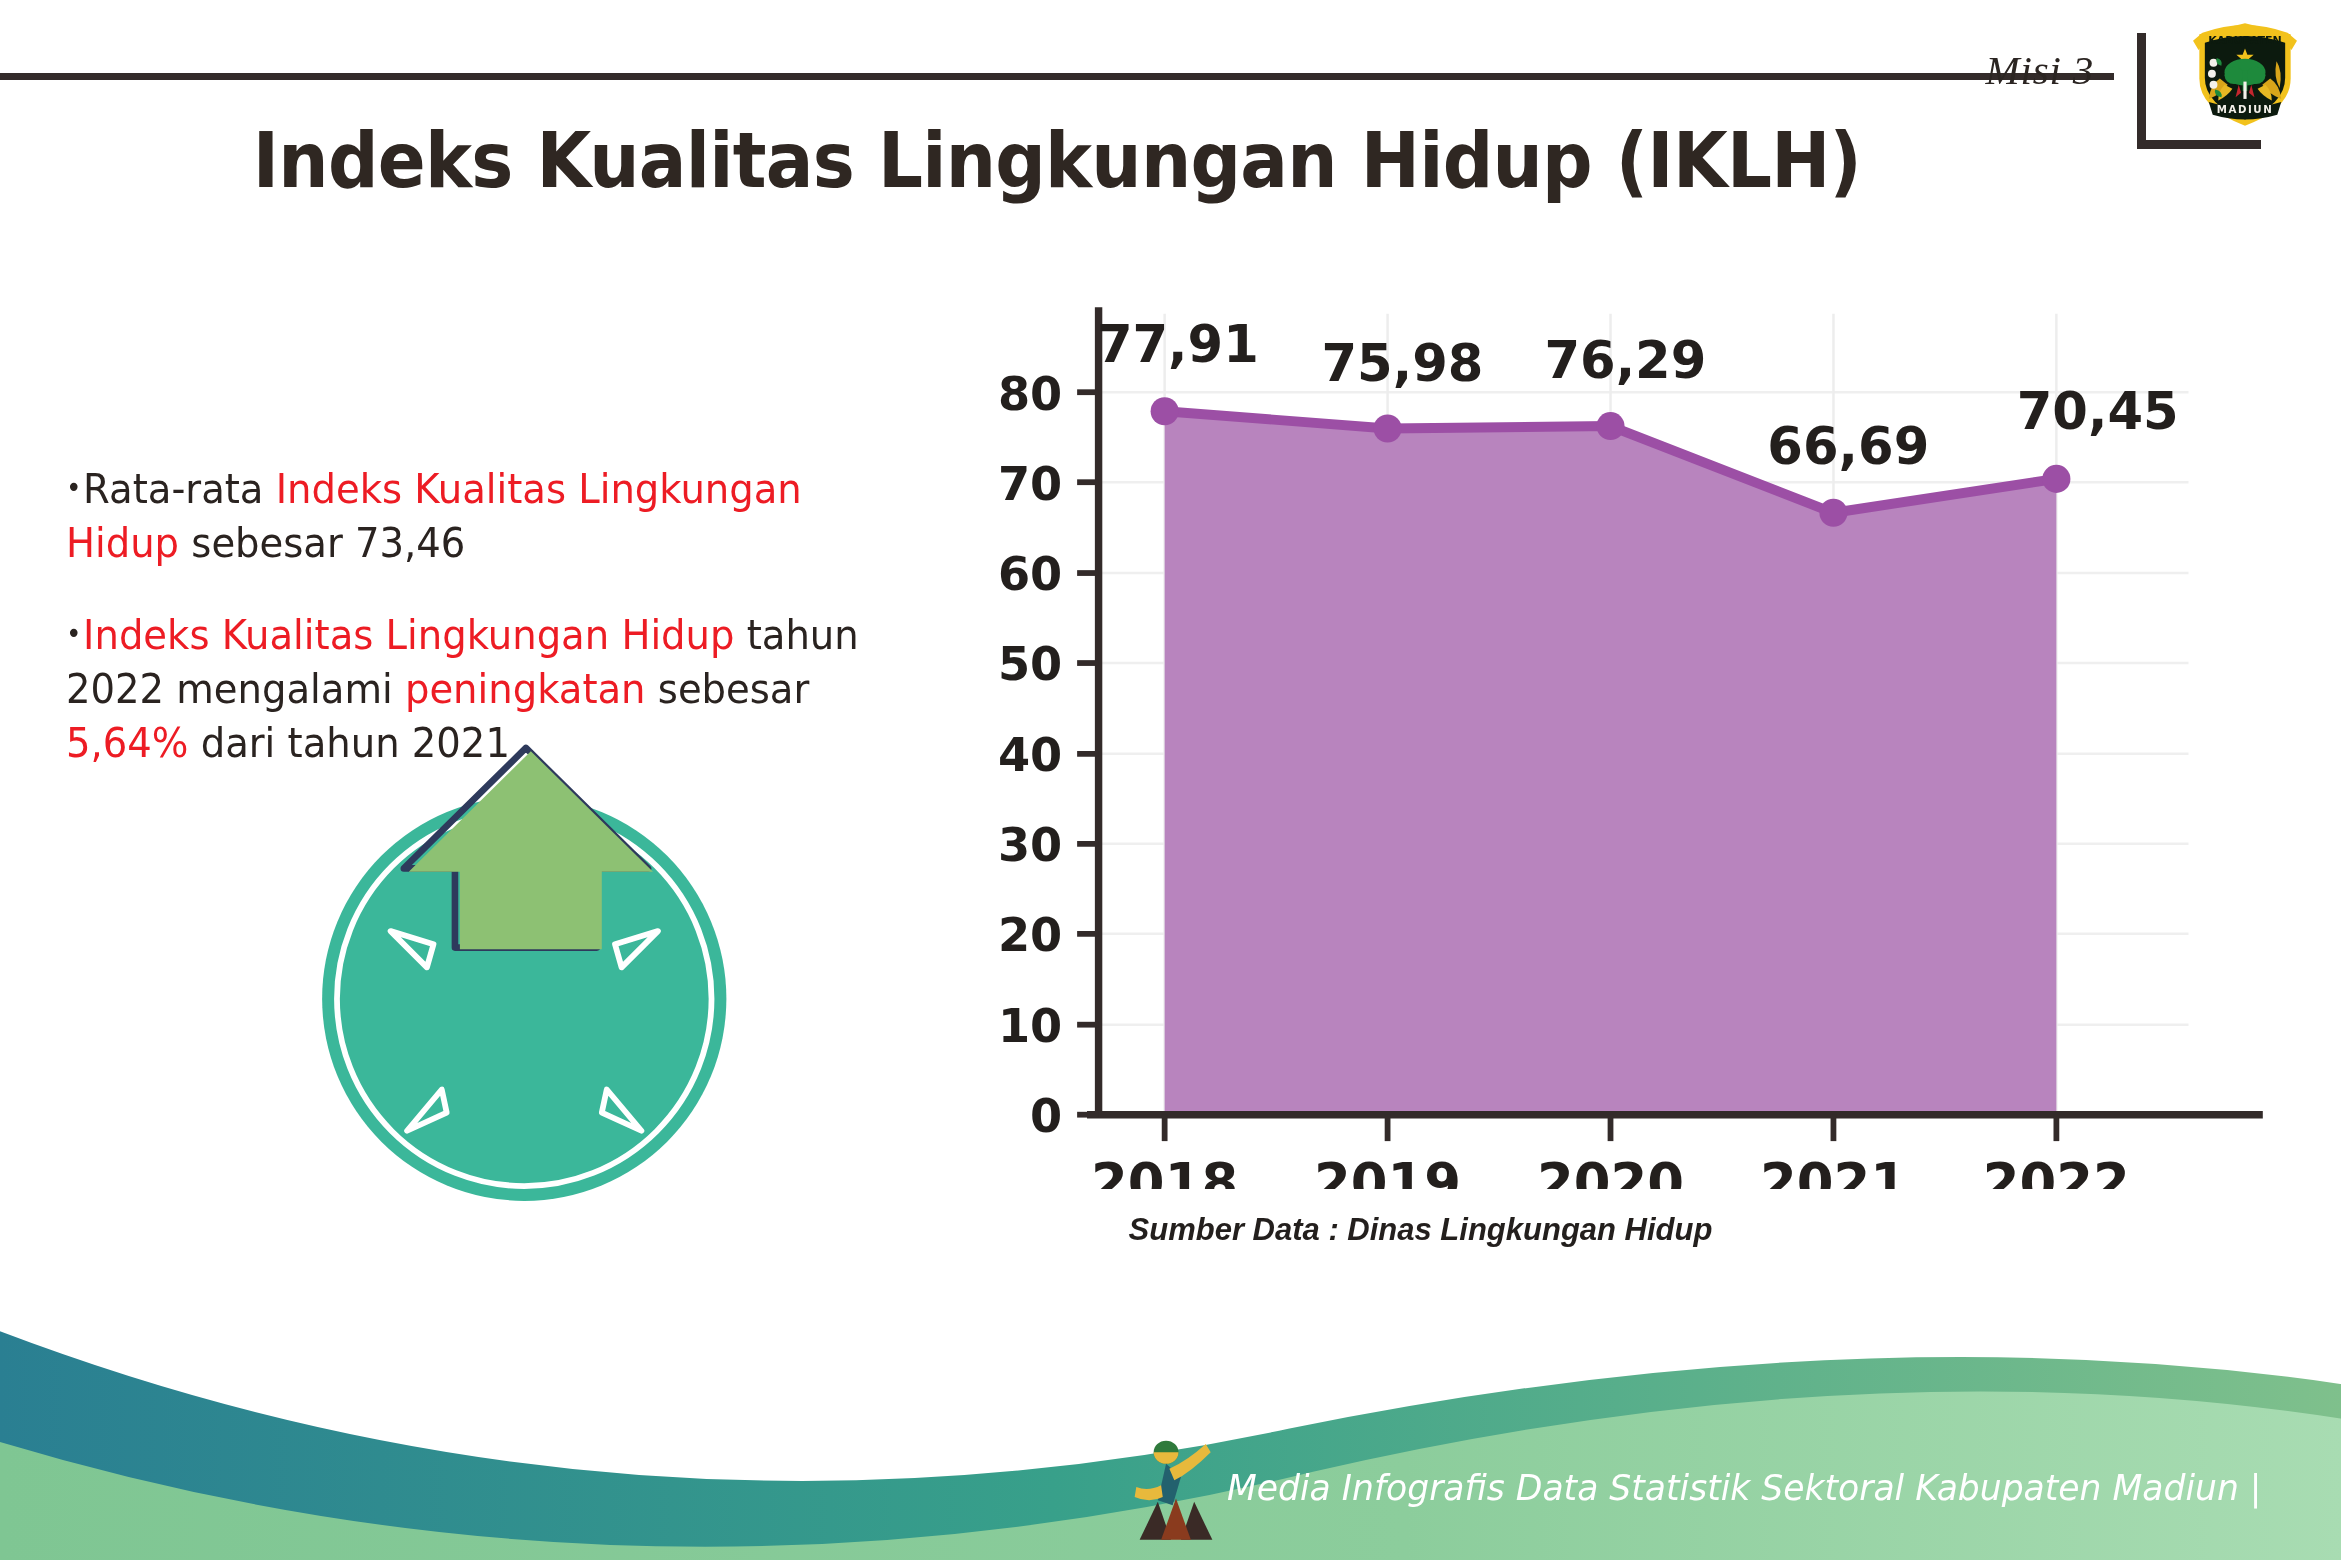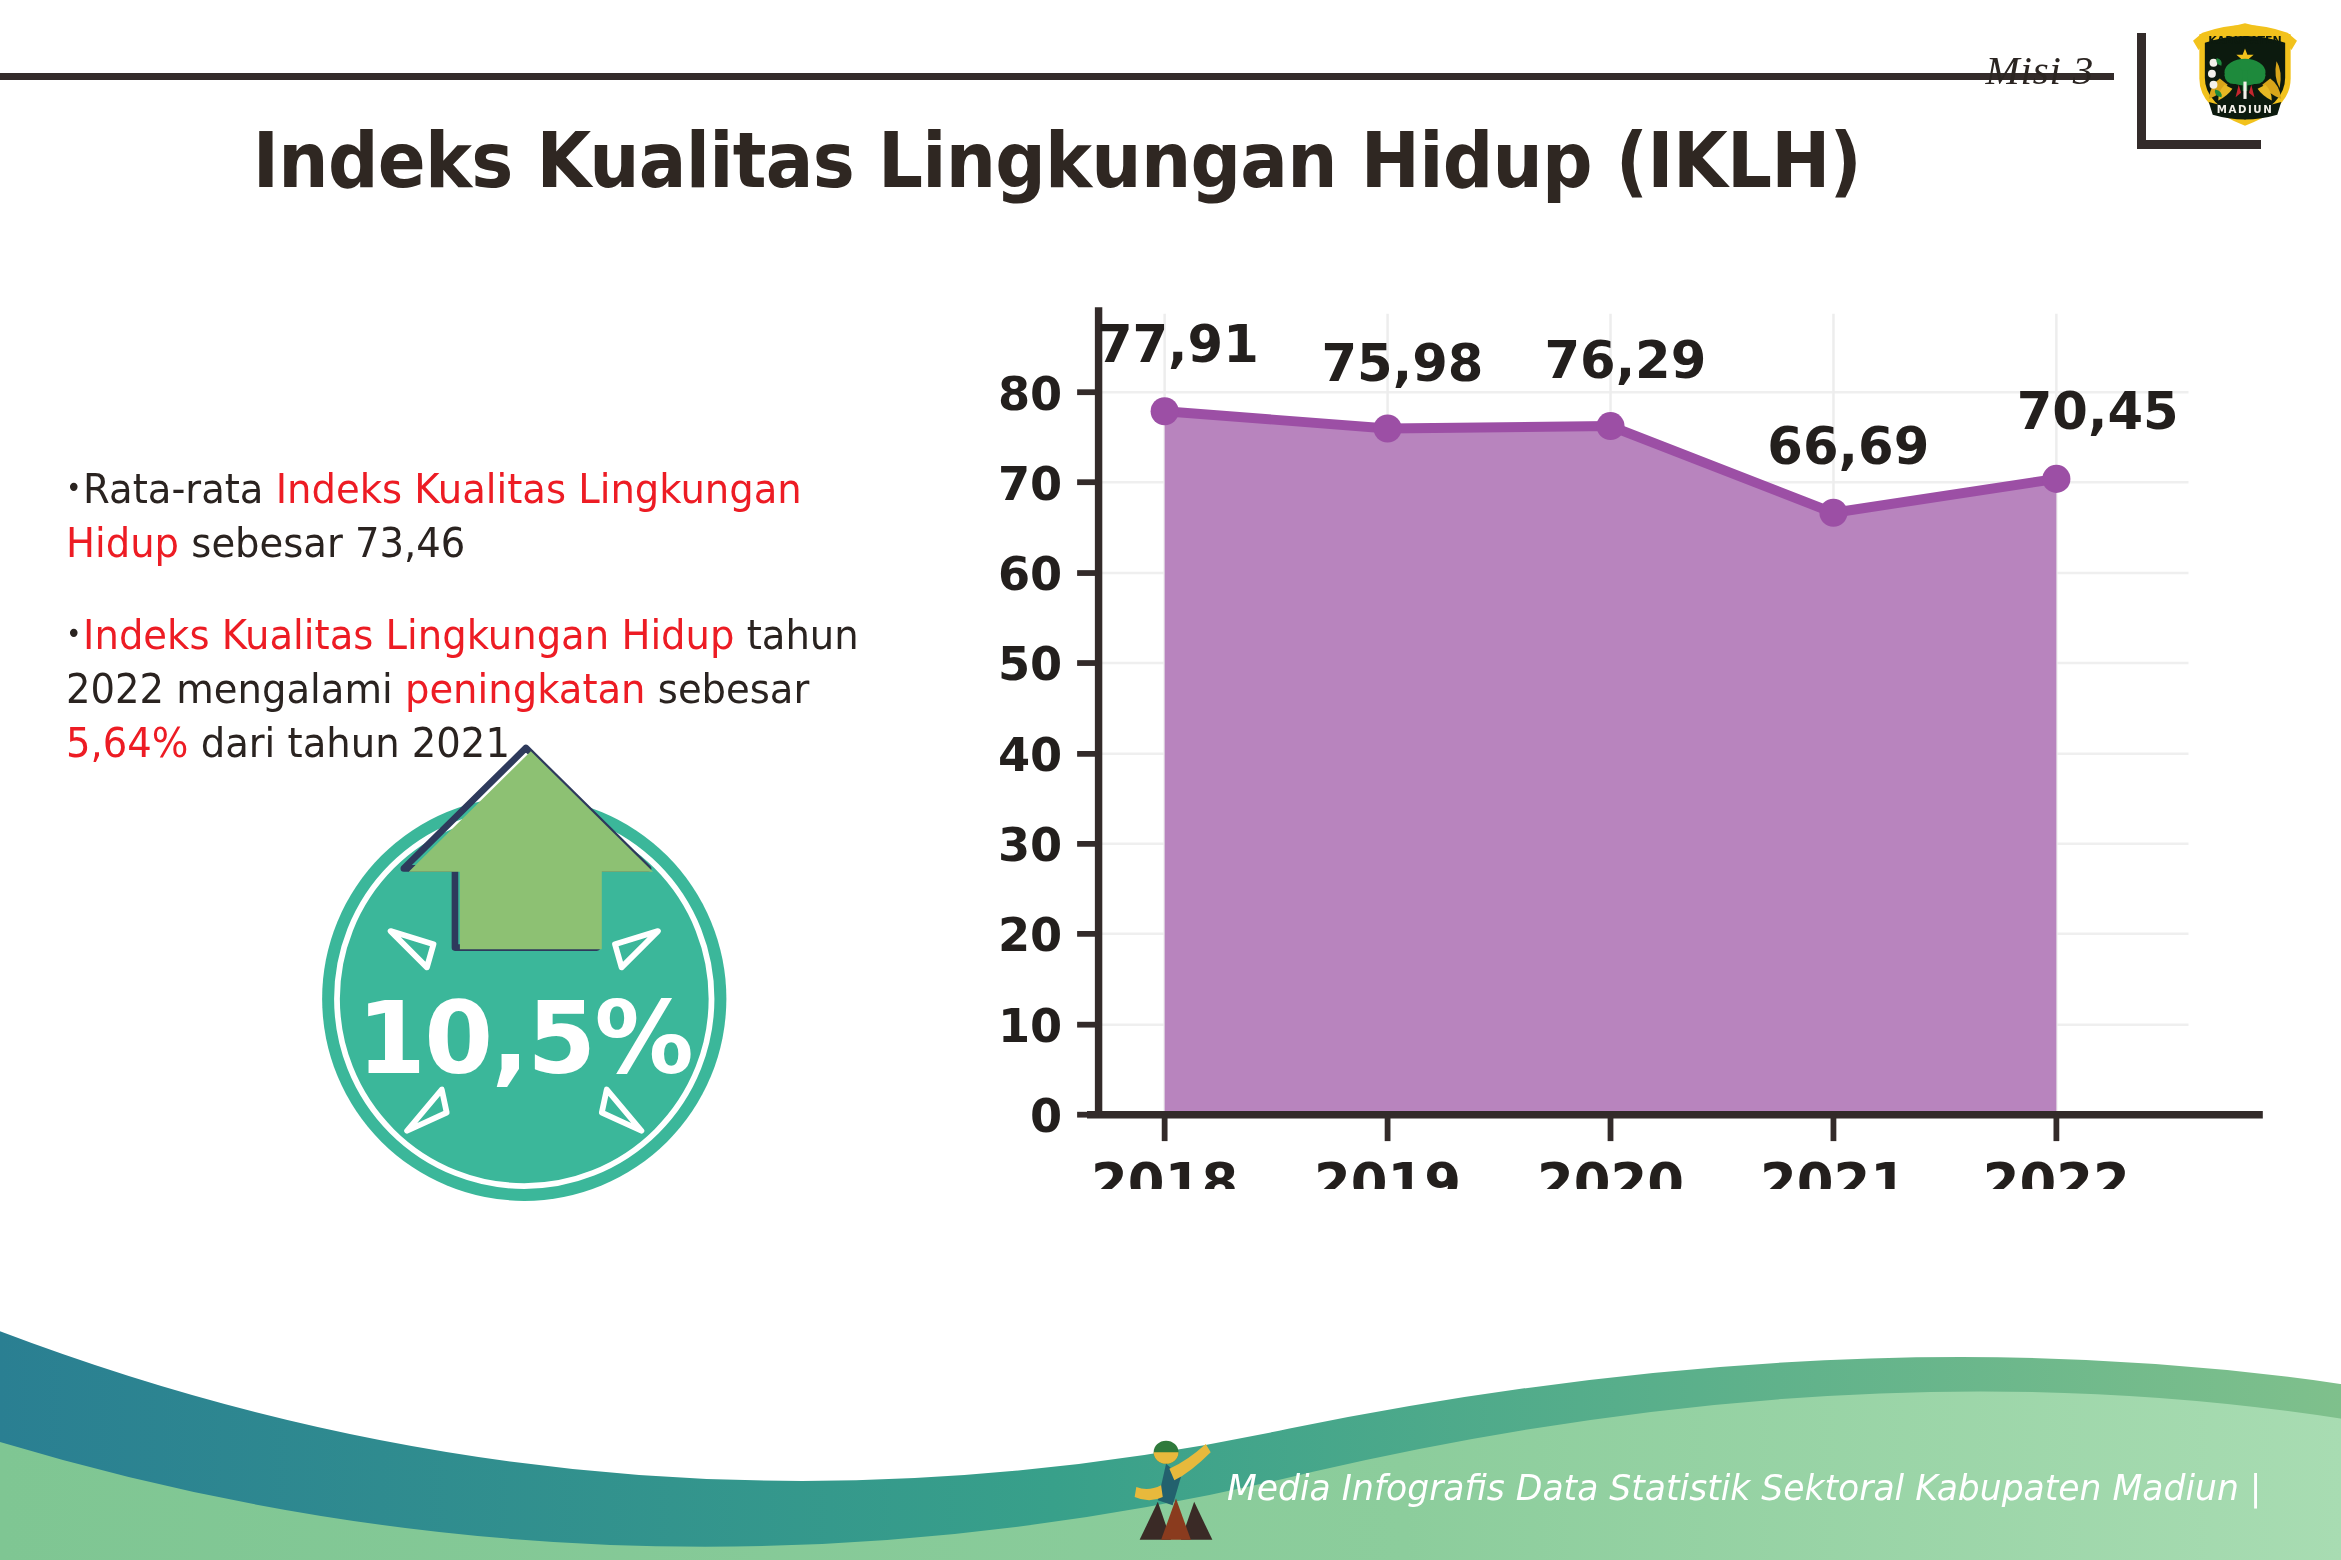--- a/index.html
+++ b/index.html
@@ -267,21 +267,20 @@
     <circle cx="250" cy="310" r="227" fill="none" stroke="#ffffff" stroke-width="7"></circle>
 
     <polygon points="88,228 140,244 132,272" fill="none" stroke="#ffffff" stroke-width="7" stroke-linejoin="round"></polygon>
     <polygon points="412,228 360,244 368,272" fill="none" stroke="#ffffff" stroke-width="7" stroke-linejoin="round"></polygon>
     <polygon points="108,470 156,448 150,420" fill="none" stroke="#ffffff" stroke-width="7" stroke-linejoin="round"></polygon>
     <polygon points="392,470 344,448 350,420" fill="none" stroke="#ffffff" stroke-width="7" stroke-linejoin="round"></polygon>
 
     <polygon points="252,6 400,152 338,152 338,248 166,248 166,152 104,152" fill="none" stroke="#2E3A5C" stroke-width="8" stroke-linejoin="round"></polygon>
     <polygon points="258,10 406,156 344,156 344,250 172,250 172,156 110,156" fill="#8DC173"></polygon>
   </svg>
-  <div id="badge-value">10,5%</div>
 </div>
 
 <div id="chart">
   <svg viewBox="0 0 1620 1090">
 
     <g stroke="#EFEFEF" stroke-width="3">
       <line x1="210" y1="125" x2="1530" y2="125"></line>
       <line x1="210" y1="234" x2="1530" y2="234"></line>
       <line x1="210" y1="344" x2="1530" y2="344"></line>
       <line x1="210" y1="453" x2="1530" y2="453"></line>
@@ -355,20 +354,21 @@
 
     <g font-family="DejaVu Sans, sans-serif" font-weight="bold" font-size="62" fill="#231F1D" text-anchor="middle">
       <text x="306" y="88">77,91</text>
       <text x="578" y="112">75,98</text>
       <text x="848" y="108">76,29</text>
       <text x="1118" y="212">66,69</text>
       <text x="1420" y="170">70,45</text>
     </g>
   </svg>
 
+  <div id="chart-source">Sumber Data : Dinas Lingkungan Hidup</div>
 </div>
 
 <div id="footer">
   <svg viewBox="0 0 2836 340" preserveAspectRatio="none">
     <defs>
       <linearGradient id="gradDark" x1="0" y1="0" x2="1" y2="0">
         <stop offset="0%" stop-color="#2A7F92"></stop>
         <stop offset="45%" stop-color="#38A08A"></stop>
         <stop offset="100%" stop-color="#7FC08C"></stop>
       </linearGradient>

